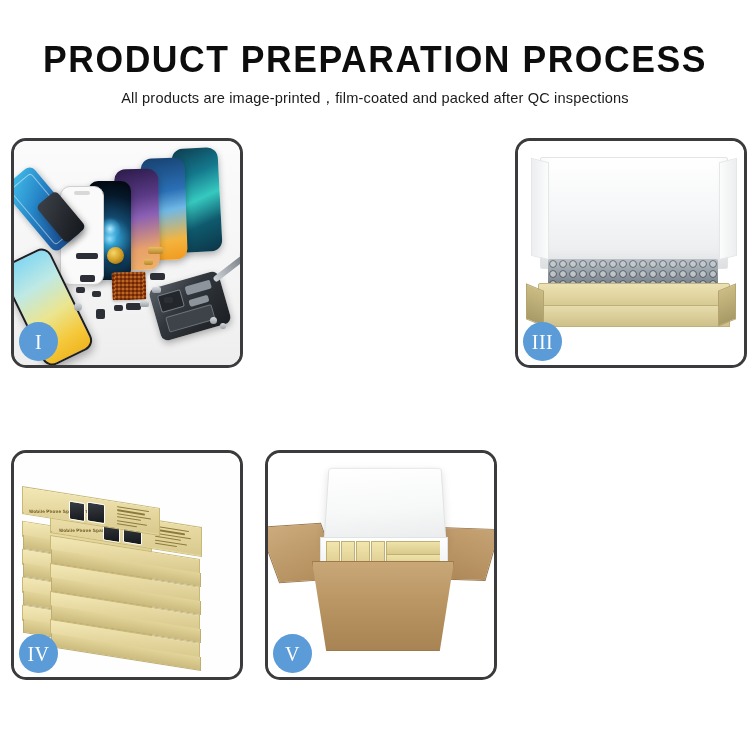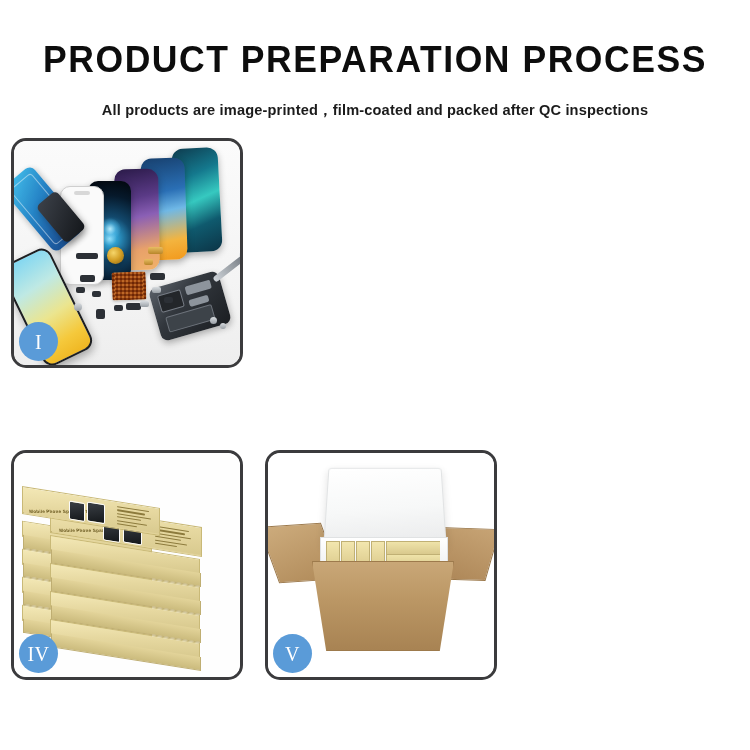--- a/index.html
+++ b/index.html
@@ -14,22 +14,22 @@
   
   .header{position:absolute;left:0;top:0;width:750px;text-align:center;}
   .title{
     margin:0;padding-top:40px;
     font-size:37px;line-height:1.06;font-weight:700;color:#0d0d0d;
     letter-spacing:1.6px;
     transform:scaleX(.96);transform-origin:center top;
     white-space:nowrap;
   }
   .subtitle{
-    margin:12px;padding-top:11px;
-    font-size:14.6px;line-height:1.2;font-weight:700;color:#1b1b1b;
+    margin:0;padding-top:11px;
+    font-size:14.6px;line-height:1.2;font-weight:400;color:#1b1b1b;
     letter-spacing:.15px;white-space:nowrap;
   }
 
   
   .grid{position:absolute;left:11px;top:138px;width:730px;height:542px;}
   .panel{
     position:absolute;width:232px;height:230px;
     border:3px solid #3b3b3d;border-radius:15px;
     background:#fdfdfd;overflow:hidden;box-sizing:border-box;
   }
@@ -278,20 +278,31 @@
         <span class="pt s" style="left:82px;top:168px;height:10px;"></span>
         <span class="pt s sil r" style="left:60px;top:162px;width:8px;height:8px;"></span>
         <span class="pt s sil r" style="left:196px;top:176px;width:7px;height:7px;"></span>
         <span class="pt s sil r" style="left:206px;top:182px;width:6px;height:6px;"></span>
         <span class="pt s" style="left:150px;top:156px;"></span>
       </div>
       <div class="badge">I</div>
     </div>
 
 
+    <div class="panel p3">
+      <div class="stage s3">
+        <div class="b3lid"></div>
+        <div class="b3inner"></div>
+        <div class="b3tray"></div>
+        <div class="b3front"></div>
+        <div class="b3lf"></div>
+        <div class="b3rf"></div>
+      </div>
+      <div class="badge">III</div>
+    </div>
 
     <div class="panel p4">
       <div class="stage s4">
         <div class="stack">
 
           <div class="sbox" style="left:2px;top:144px;width:130px;height:16px;transform:skewY(9deg);">
               <div class="top"></div>
               <div class="side"></div>
             </div>
           <div class="sbox" style="left:2px;top:116px;width:130px;height:16px;transform:skewY(9deg);">

